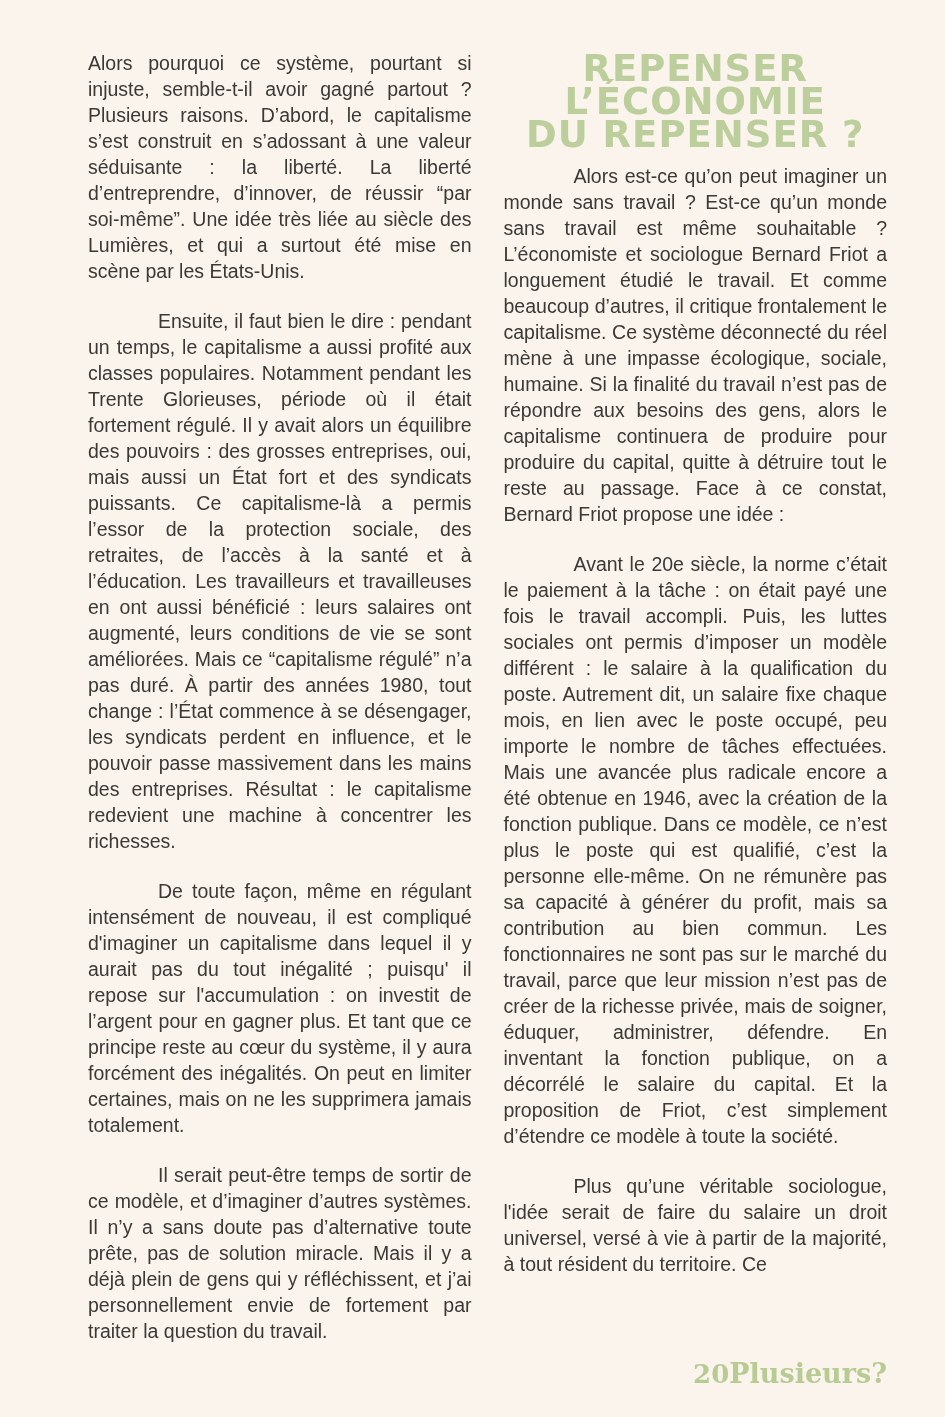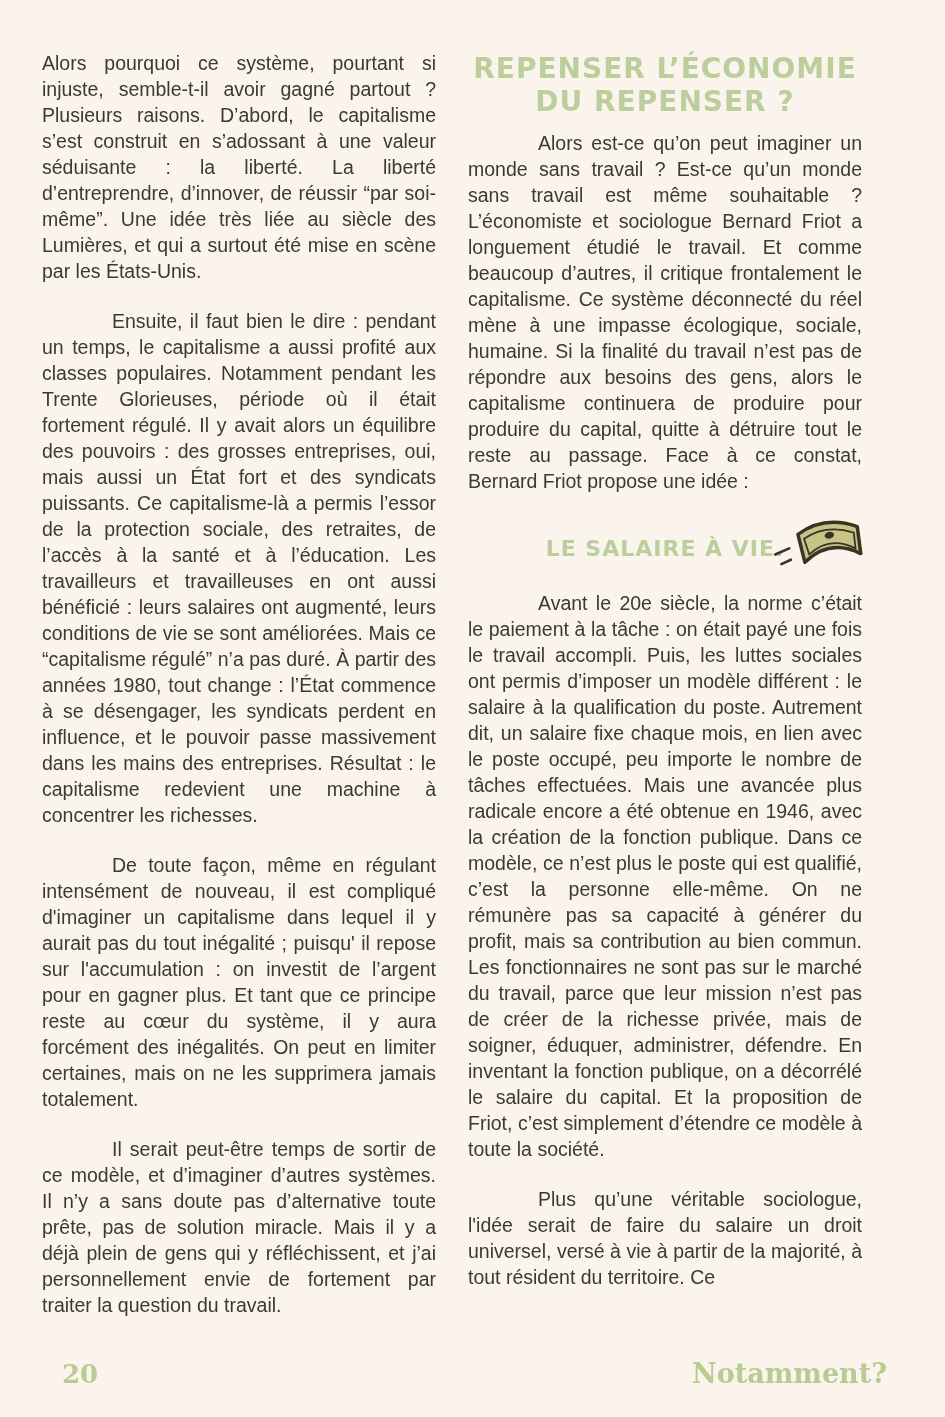--- a/index.html
+++ b/index.html
@@ -1,39 +1,39 @@
 <!DOCTYPE html>
 <html lang="fr"><head>
 <meta charset="utf-8">
 <style>
   html,body{margin:0;padding:0;background:#e8e4de;}
   .page{
     width:945px;height:1417px;position:relative;overflow:hidden;
     background:#FAF4EC;color:#3A3936;
     font-family:"Liberation Sans",sans-serif;
   }
-  .columns{display:flex;gap:32px;padding:50px 58px 0 42px;}
+  .columns{display:flex;gap:32px;padding:50px 58px 0 68px;margin-left:20px;}
   .col{width:394px;font-size:19.5px;line-height:26px;text-align:justify;hyphens:auto;}
   .col p{margin:0 0 24px 0;}
   .col p.indent{text-indent:70px;}
   .heading{
     color:#BCCE9C;text-align:center;margin:2px 0 12px 0;
     font-family:"DejaVu Sans",sans-serif;font-weight:800;
-    font-size:28px;line-height:33px;letter-spacing:1px;
+    font-size:37px;line-height:33px;letter-spacing:1px;
   }
   .subheading-row{position:relative;height:62px;margin:0 0 10px 0;}
   .subheading{
     color:#BCCE9C;text-align:center;padding-top:18px;
     font-family:"DejaVu Sans",sans-serif;font-weight:800;
     font-size:22px;letter-spacing:1px;
   }
   .banknote{position:absolute;right:-4px;top:-6px;width:96px;height:64px;}
   .footer{
     position:absolute;left:62px;right:58px;bottom:28px;
-    display:flex;justify-content:space-between;align-items:baseline;
+    display:flex;justify-content:flex-end;align-items:baseline;
     color:#B7CB93;font-family:"DejaVu Serif",serif;font-weight:700;
   }
   .page-number{font-size:26px;}
   .brand{font-size:27px;}
 </style>
 </head>
 <body>
 
 <div class="page">
 
@@ -47,35 +47,25 @@
     </div>
 
     <div class="col">
       <h1 class="heading">
         <span>REPENSER L’ÉCONOMIE</span><br>
         <span>DU REPENSER ?</span>
       </h1>
 
       <p class="indent">Alors est-ce qu’on peut imaginer un monde sans travail ? Est-ce qu’un monde sans travail est même souhaitable ? L’économiste et sociologue Bernard Friot a longuement étudié le travail. Et comme beaucoup d’autres, il critique frontalement le capitalisme. Ce système déconnecté du réel mène à une impasse écologique, sociale, humaine. Si la finalité du travail n’est pas de répondre aux besoins des gens, alors le capitalisme continuera de produire pour produire du capital, quitte à détruire tout le reste au passage. Face à ce constat, Bernard Friot propose une idée :</p>
 
-      <div class="subheading-row">
-        <div class="subheading">LE SALAIRE À VIE.</div>
-        <svg class="banknote" viewBox="0 0 110 70" aria-hidden="true">
-          <path d="M6 47 L22 40" stroke="#3A3424" stroke-width="3" stroke-linecap="round" fill="none"></path>
-          <path d="M13 58 L24 53" stroke="#3A3424" stroke-width="3" stroke-linecap="round" fill="none"></path>
-          <path d="M32 24 Q62 2 100 15 L104 46 Q68 28 40 56 Z" fill="#C8C387" stroke="#3A3424" stroke-width="4" stroke-linejoin="round"></path>
-          <path d="M39 29 Q64 12 96 22 L98 40 Q68 25 45 47 Z" fill="none" stroke="#3A3424" stroke-width="2"></path>
-          <ellipse cx="68" cy="25" rx="5.5" ry="3.8" fill="#3A3424" transform="rotate(-12 68 25)"></ellipse>
-        </svg>
-      </div>
 
       <p class="indent">Avant le 20e siècle, la norme c’était le paiement à la tâche : on était payé une fois le travail accompli. Puis, les luttes sociales ont permis d’imposer un modèle différent : le salaire à la qualification du poste. Autrement dit, un salaire fixe chaque mois, en lien avec le poste occupé, peu importe le nombre de tâches effectuées. Mais une avancée plus radicale encore a été obtenue en 1946, avec la création de la fonction publique. Dans ce modèle, ce n’est plus le poste qui est qualifié, c’est la personne elle-même. On ne rémunère pas sa capacité à générer du profit, mais sa contribution au bien commun. Les fonctionnaires ne sont pas sur le marché du travail, parce que leur mission n’est pas de créer de la richesse privée, mais de soigner, éduquer, administrer, défendre. En inventant la fonction publique, on a décorrélé le salaire du capital. Et la proposition de Friot, c’est simplement d’étendre ce modèle à toute la société.</p>
       <p class="indent">Plus qu’une véritable sociologue, l'idée serait de faire du salaire un droit universel, versé à vie à partir de la majorité, à tout résident du territoire. Ce</p>
     </div>
 
   </div>
 
   <div class="footer">
     <span class="page-number">20</span>
-    <span class="brand">Notamment?</span>
+    <span class="brand">Plusieurs?</span>
   </div>
 
 </div>
 
 </body></html>

